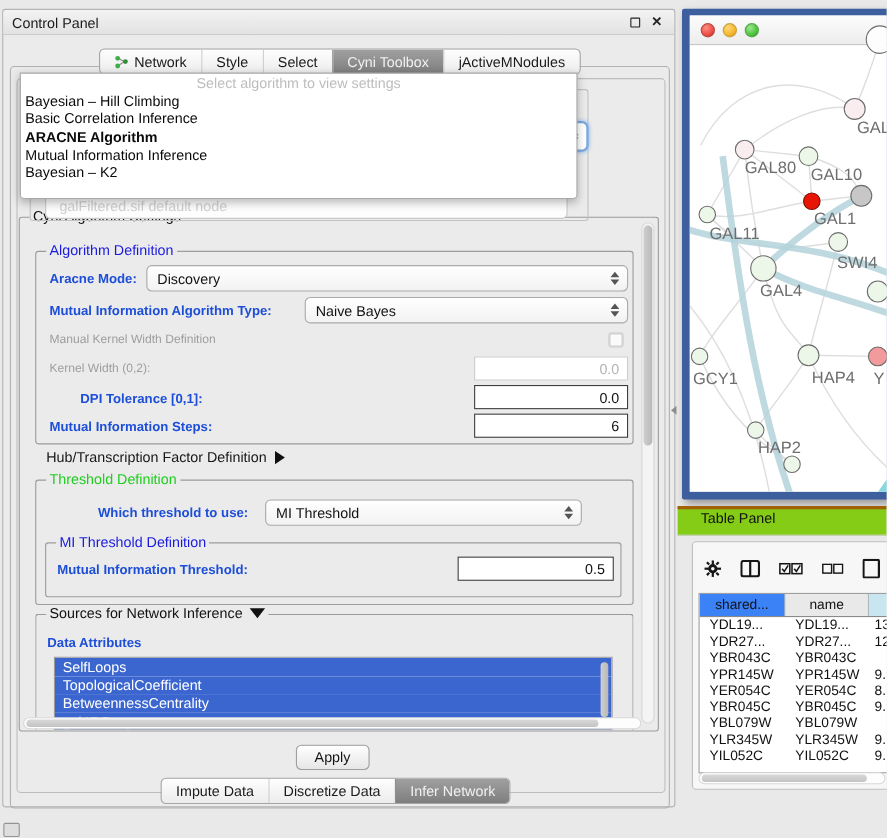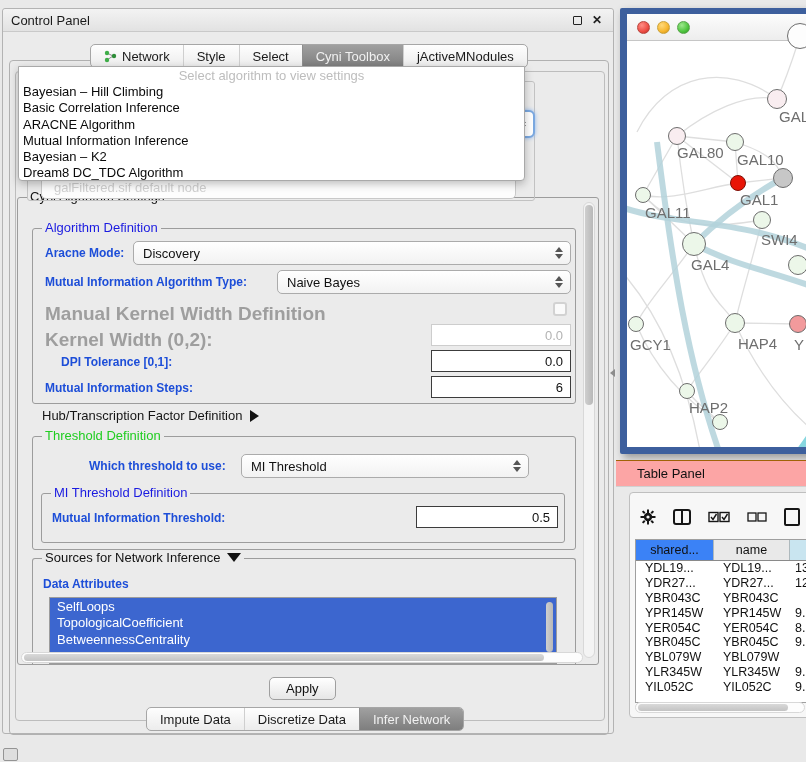--- a/index.html
+++ b/index.html
@@ -38,21 +38,21 @@
   .top-seg { left:87px; top:35px; }
   .bottom-seg { left:146px; top:707px; }
 
   
   .grp { border:1px solid #9c9c9c; border-radius:3px; }
   .grp-title { position:absolute; top:-9px; left:9px; background:#ebebeb;
                padding:0 3px; font-size:13px; white-space:nowrap; }
   .blue  { color:#1a1ae0; }
   .green { color:#21cd21; }
   .boldlbl { font-size:12px; font-weight:bold; color:#1d4ed8; white-space:nowrap; }
-  .dimlbl  { font-size:19px; font-weight:bold; color:#9e9e9e; white-space:nowrap; }
+  .dimlbl  { font-size:11px; font-weight:normal; color:#9e9e9e; white-space:nowrap; }
 
   .combo { background:linear-gradient(#ffffff,#f2f2f2); border:1px solid #ababab; border-radius:5px;
            height:24px; display:flex; align-items:center; padding:0 24px 0 9px;
            font-size:13px; color:#111; }
   .stepper { position:absolute; right:7px; top:50%; transform:translateY(-50%);
              display:flex; flex-direction:column; gap:2px; }
   .stepper i { width:0; height:0; border-left:4px solid transparent; border-right:4px solid transparent; display:block;}
   .stepper .up { border-bottom:5px solid #555; }
   .stepper .dn { border-top:5px solid #555; }
 
@@ -74,21 +74,21 @@
 
   .btn { border:1px solid #9f9f9f; border-radius:5px; background:linear-gradient(#ffffff,#e6e6e6);
          font-size:13px; color:#111; padding:3px 16px; font-family:"Liberation Sans",sans-serif; }
 
   
   .popup { left:15px; top:57px; width:507px; height:115px; background:#fff;
            border:1px solid #a9a9a9; border-radius:0 0 4px 4px;
            box-shadow:0 3px 8px rgba(0,0,0,.25); z-index:30; overflow:hidden; }
   .popup .ph { text-align:center; color:#bdbdbd; font-size:13px; height:17px; line-height:17px;}
   .popup .opt { font-size:13px; height:16.3px; line-height:16.3px; padding-left:4px; color:#0a0a0a;}
-  .popup .opt.sel { font-weight:normal; }
+  .popup .opt.sel { font-weight:bold; }
 
   .ghost-grp { left:24px; top:72px; width:508px; height:120px; border:1px solid #c2c2c2;
                border-radius:3px; z-index:10; }
   .ghost-combo { left:38px; top:96px; width:475px; height:94px; background:#fdfdfd;
                border:1px solid #c9c9c9; border-radius:5px; z-index:11;
                display:flex; align-items:flex-end; padding:0 0 3px 12px;
                font-size:13px; color:#d0d0d0; }
   .focus-ring { left:500px; top:101px; width:32px; height:28px; background:#fff;
                border:2px solid #7aa8e0; border-radius:6px; box-shadow:0 0 4px #88b4ef;
                z-index:12; }
@@ -102,23 +102,23 @@
              border-bottom:1px solid #c6c6c6; display:flex; align-items:center; padding-left:10px; gap:7px;}
   .light { width:13px; height:13px; border-radius:50%; }
   .net-canvas { position:absolute; left:0; top:28px; right:0; bottom:0; background:#fff; }
   .node { position:absolute; border:1.5px solid #6d6d6d; border-radius:50%; }
   .n-green { background:#ecf7e9; } .n-pink { background:#f9edf0; }
   .n-red { background:#e81507; border-color:#7e0f06; } .n-gray { background:#c7c7c7; }
   .n-salmon { background:#f29a9c; } .n-white { background:#fdfdfd; }
   .nlabel { position:absolute; font-size:15px; color:#6e6e6e; white-space:nowrap; }
 
   
-  .tp-bar { left:616px; top:460px; width:190px; height:27px; background:#fca5a5;
-            border-top:1px solid #a16207; border-bottom:1px solid #d0d0d0;
-            display:flex; align-items:center; padding-left:21px; font-size:13px; color:#111; }
+  .tp-bar { left:616px; top:460px; width:190px; height:27px; background:#84cc16;
+            border-top:3px solid #a16207; border-bottom:1px solid #d0d0d0;
+            display:flex; align-items:flex-start; padding-left:21px; font-size:13px; color:#111; }
   .tp-card { left:629px; top:492px; width:200px; height:226px; background:#f7f7f7;
             border:1px solid #bfbfbf; border-radius:4px; }
   .tp-toolbar { position:absolute; left:10px; top:10px; right:0; height:28px;
             display:flex; align-items:center; gap:17px; }
   .ticon { display:flex; align-items:center; color:#161616; }
   .tbl { position:absolute; left:5px; top:46px; width:200px; height:164px;
          border:1px solid #9f9f9f; background:#fff; overflow:hidden; font-size:12.5px; }
   .thead { display:flex; height:21px; border-bottom:1px solid #8a8a8a; }
   .th { display:flex; align-items:center; justify-content:center; border-right:1px solid #aeb9bd;
         font-size:12.5px; color:#111; }
@@ -183,21 +183,20 @@
       </span>
   </div>
 
   <div class="abs popup">
     <div class="ph">Select algorithm to view settings</div>
     <div class="opt">Bayesian – Hill Climbing</div>
     <div class="opt">Basic Correlation Inference</div>
     <div class="opt sel">ARACNE Algorithm</div>
     <div class="opt">Mutual Information Inference</div>
     <div class="opt">Bayesian – K2</div>
-    <div class="opt">Dream8 DC_TDC Algorithm</div>
   </div>
 
   <div class="abs grp" style="left:14px; top:188px; width:582px; height:468px;">
     <span class="grp-title">Cyni Algorithm Settings</span>
 
     <div class="abs vtrack" style="right:3px; top:4px; width:12px; height:456px;">
       <div class="vthumb" style="position:absolute; left:1px; top:2px; width:8px; height:200px;"></div>
     </div>
 
     <div class="abs grp" style="left:14px; top:30px; width:544px; height:176px;">
@@ -220,21 +219,21 @@
             <i class="dn"></i>
           </span>
       </div>
 
       <span class="abs dimlbl" style="left:12px; top:74px;">Manual Kernel Width Definition</span>
       <div class="abs cb" style="left:520px; top:73px;"></div>
 
       <span class="abs dimlbl" style="left:12px; top:100px;">Kernel Width (0,2):</span>
       <div class="abs field dim" style="left:398px; top:95px; width:140px;">0.0</div>
 
-      <span class="abs boldlbl" style="left:12px; top:126px;padding-left:16px;">DPI Tolerance [0,1]:</span>
+      <span class="abs boldlbl" style="left:24px; top:126px;padding-left:16px;">DPI Tolerance [0,1]:</span>
       <div class="abs field" style="left:398px; top:121px; width:140px;">0.0</div>
 
       <span class="abs boldlbl" style="left:12px; top:152px;">Mutual Information Steps:</span>
       <div class="abs field" style="left:398px; top:147px; width:140px;">6</div>
     </div>
 
     <div class="abs" style="left:24px; top:210px; display:flex; align-items:center; gap:8px;">
       <span style="font-size:13px; color:#161616;">Hub/Transcription Factor Definition</span>
       <span style="width:0;height:0;border-top:6px solid transparent;border-bottom:6px solid transparent;border-left:9px solid #111;"></span>
     </div>

